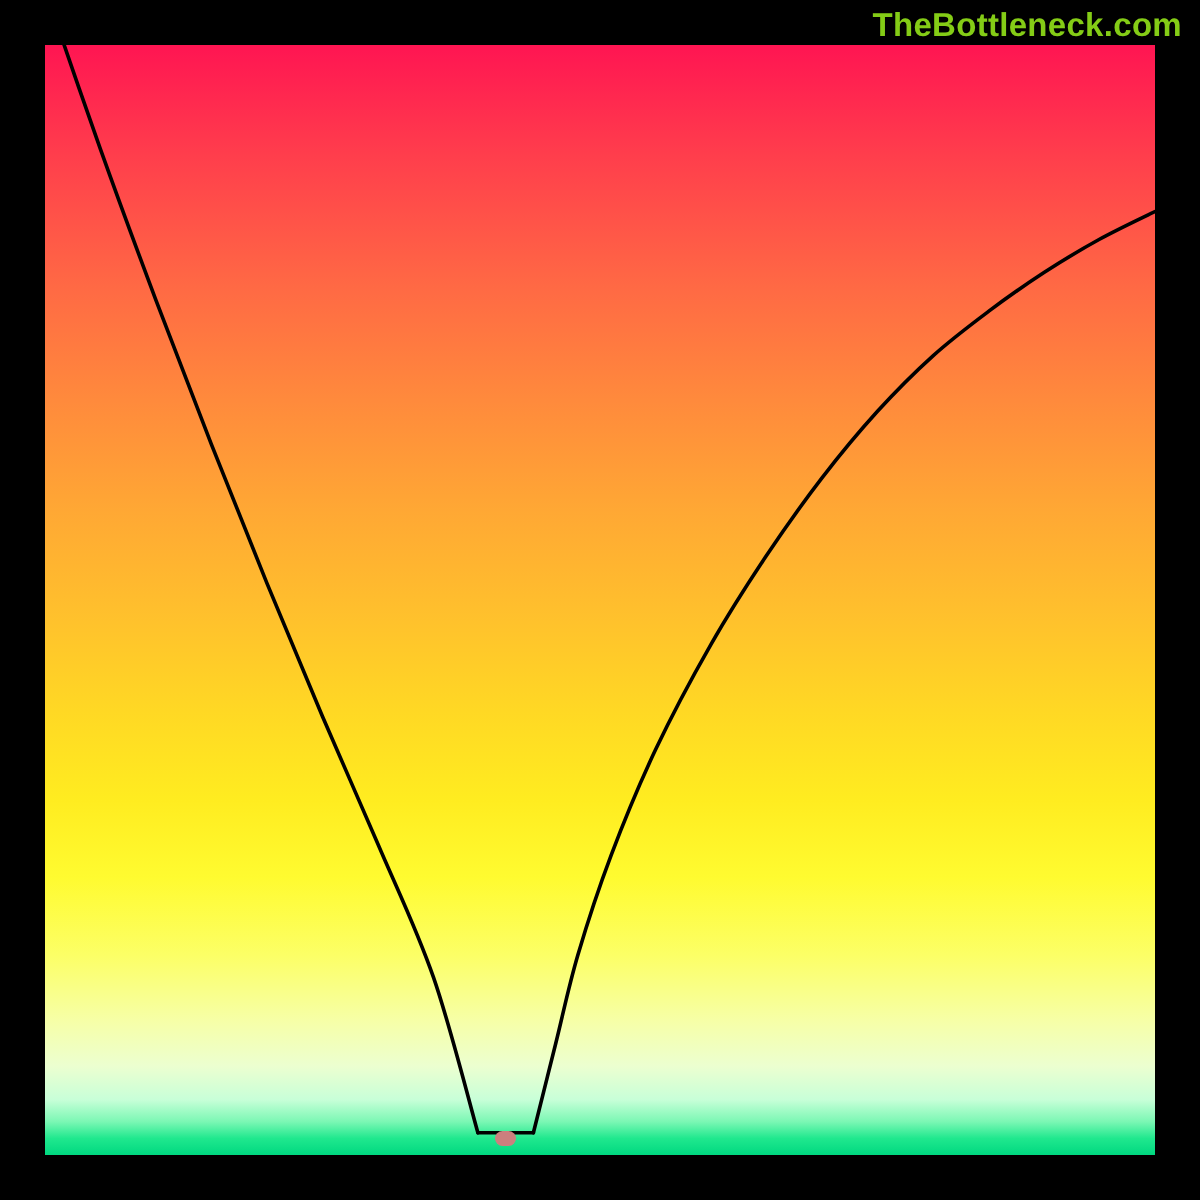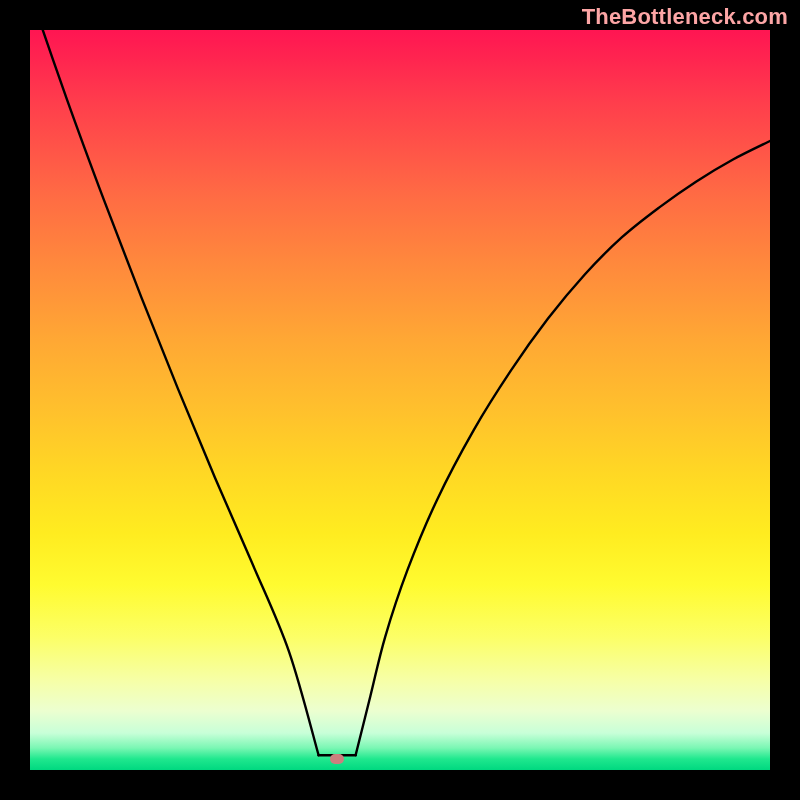--- a/index.html
+++ b/index.html
@@ -18,21 +18,21 @@
     height: 800px;
     background: #000000;
   }
   .watermark {
     position: absolute;
     top: 4px;
     right: 12px;
     font-family: Arial, Helvetica, sans-serif;
     font-size: 22px;
     font-weight: 600;
-    color: #fca5a5;
+    color: #84cc16;
     letter-spacing: 0.2px;
   }
   .plot-area {
     position: absolute;
     left: 30px;
     top: 30px;
     width: 740px;
     height: 740px;
     overflow: hidden;
   }

